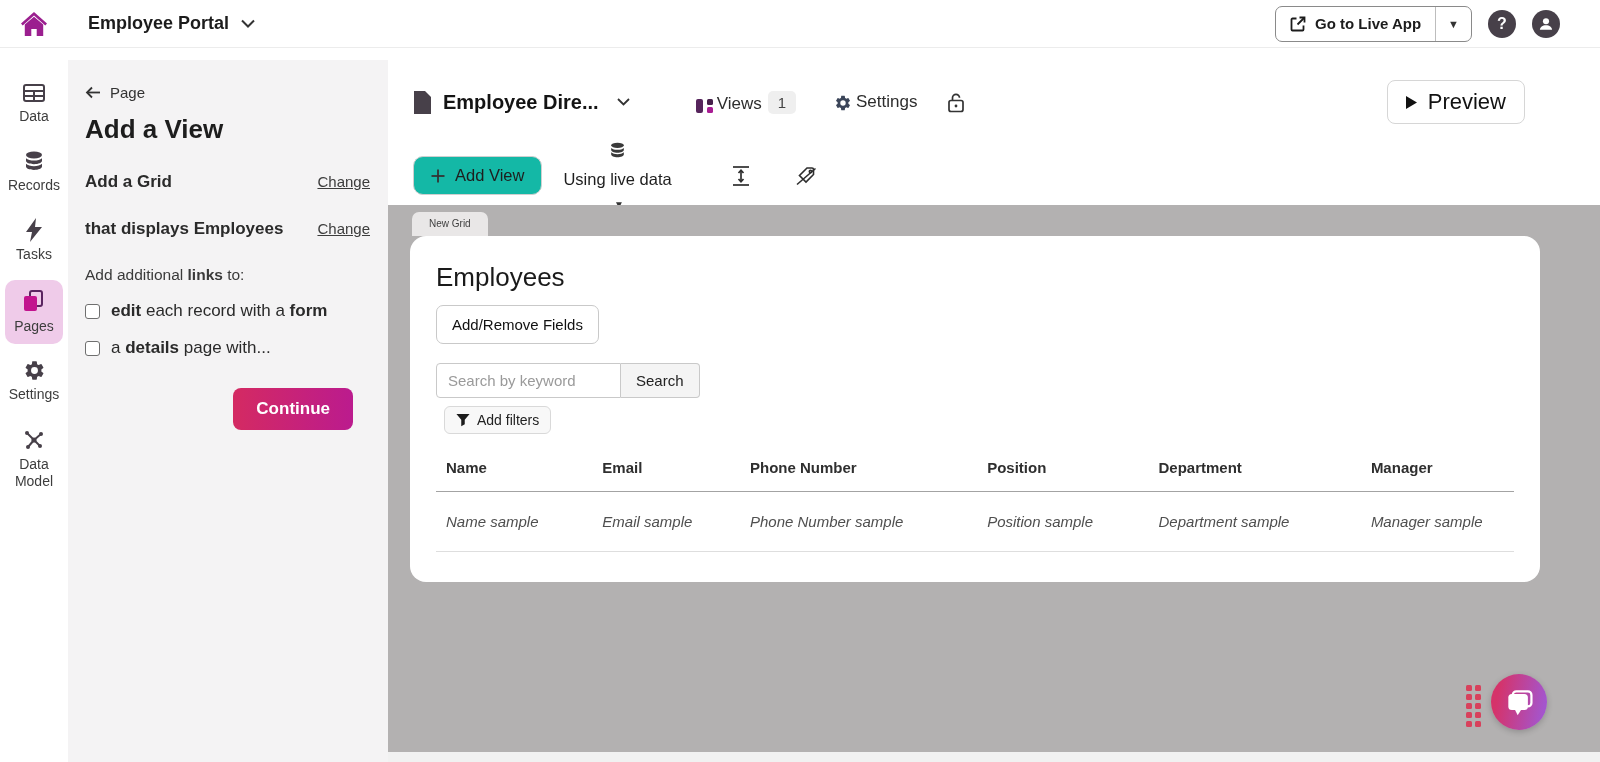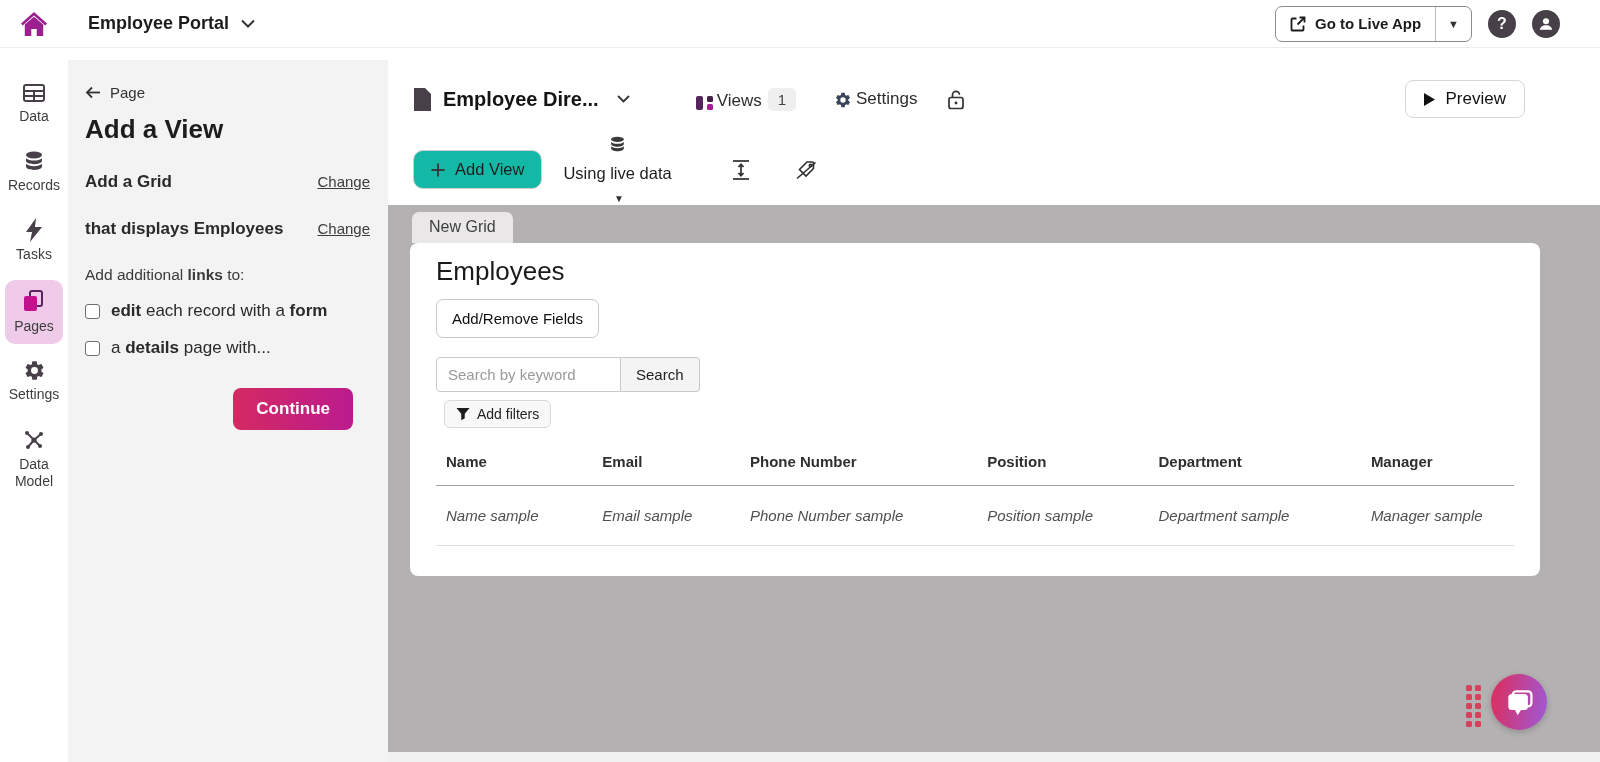--- a/index.html
+++ b/index.html
@@ -40,33 +40,33 @@
   .main { position:absolute; top:60px; left:388px; right:0; bottom:0; background:#fff; }
   .page-header { padding:20px 75px 0 25px; }
   .ph-row1 { display:flex; align-items:center; }
   .ph-title { margin-left:11px; font-size:20px; font-weight:700; color:#141414; }
   .ph-chevron { margin-left:18px; color:#3a3a3a; }
   .ph-group { display:flex; align-items:flex-end; gap:4px; font-size:17px; color:#2e2e2e; cursor:pointer; }
   .views-group { margin-left:66px; }
   .views-badge { background:#efefef; border-radius:5px; font-size:15px; color:#444; padding:3px 10px; margin-left:2px; }
   .settings-group { margin-left:38px; }
   .lock-wrap { margin-left:30px; cursor:pointer; }
-  .preview-btn { margin-left:auto; display:flex; align-items:center; gap:11px; background:#fff; border:1px solid #d6d6d6; border-radius:8px; padding:8px 18px; font-size:17px; color:#121212; cursor:pointer; font-family:inherit; }
+  .preview-btn { margin-left:auto; display:flex; align-items:center; gap:11px; background:#fff; border:1px solid #d6d6d6; border-radius:8px; padding:8px 18px; font-size:22px; color:#121212; cursor:pointer; font-family:inherit; }
   .ph-row2 { display:flex; align-items:center; margin-top:17px; padding-bottom:19px; }
   .addview-btn { display:flex; align-items:center; gap:10px; background:#14b8a6; border:1px solid #cfcfcf; border-radius:10px; padding:9px 17px; font-size:16.5px; color:#1e1e1e; cursor:pointer; font-family:inherit; }
   .livedata-group { margin-left:21px; display:flex; align-items:center; gap:10px; font-size:16.5px; color:#1e1e1e; cursor:pointer;flex-direction:column; }
   .livedata-caret { font-size:10px; color:#333; margin-left:3px; }
   .tool-ic { margin-left:60px; cursor:pointer; color:#2e2e2e; }
   .tool-ic2 { margin-left:44px; cursor:pointer; color:#2e2e2e; }
 
   
   .canvas { position:absolute; top:145px; left:0; right:0; bottom:10px; background:#b3b1b1; padding:7px 0 0 22px; overflow:hidden; }
   .bottom-strip { position:absolute; left:0; right:0; bottom:0; height:10px; background:#f1f1f1; }
-  .grid-tab { display:inline-block; margin-left:2px; background:#e9e7e7; color:#3f3f3f; font-size:16px; padding:6px 17px 7px; border-radius:7px 7px 0 0; cursor:pointer; }
-  .card { width:1130px; background:#fff; border-radius:8px; padding:13px 26px 30px; }
+  .grid-tab { display:inline-block; margin-left:2px; background:#e9e7e7; color:#3f3f3f; font-size:10px; padding:6px 17px 7px; border-radius:7px 7px 0 0; cursor:pointer; }
+  .card { width:1130px; background:#fff; border-radius:16px; padding:26px 26px 30px; }
   .card-title { font-size:26px; font-weight:500; color:#1a1a1a; }
   .fields-btn { margin-top:12px; background:#fff; border:1px solid #c9c9c9; border-radius:7px; padding:10px 15px; font-size:15px; color:#111; cursor:pointer; font-family:inherit; }
   .search-row { margin-top:19px; display:flex; align-items:stretch; }
   .search-input { width:185px; height:35px; border:1px solid #c9c9c9; border-radius:4px 0 0 4px; padding:0 11px; font-size:15px; color:#333; font-family:inherit; }
   .search-input::placeholder { color:#9a9a9a; }
   .search-btn { height:35px; border:1px solid #c9c9c9; border-left:none; border-radius:0 4px 4px 0; background:#f4f4f4; padding:0 15px; font-size:15px; color:#222; cursor:pointer; font-family:inherit; }
   .filters-btn { margin-top:8px; margin-left:8px; display:inline-flex; align-items:center; gap:7px; background:#f8f8f8; border:1px solid #d9d9d9; border-radius:6px; padding:5px 11px; font-size:14px; color:#222; cursor:pointer; font-family:inherit; }
   .grid-table { margin-top:25px; width:100%; }
   .t-head, .t-row { display:grid; grid-template-columns:14.5% 13.7% 22% 15.9% 19.7% 14.2%; }
   .t-head { border-bottom:1px solid #a3a3a3; padding-bottom:15px; }

